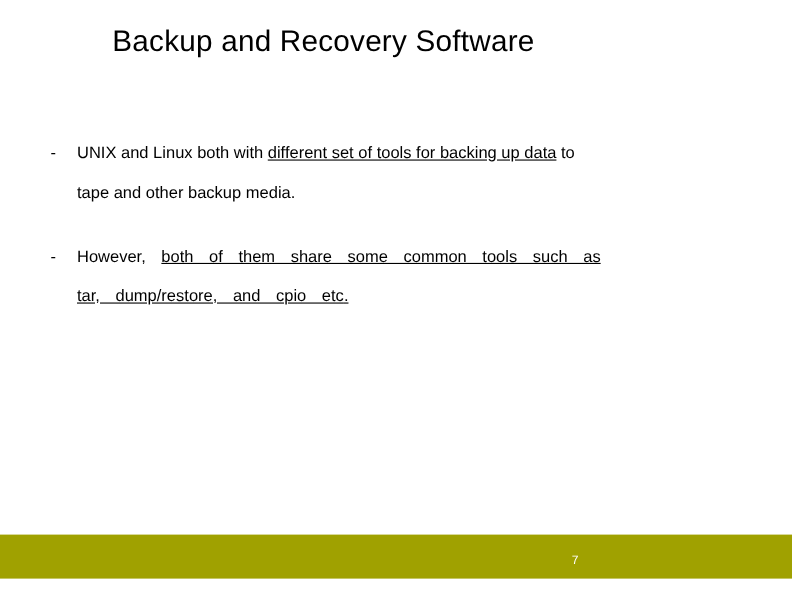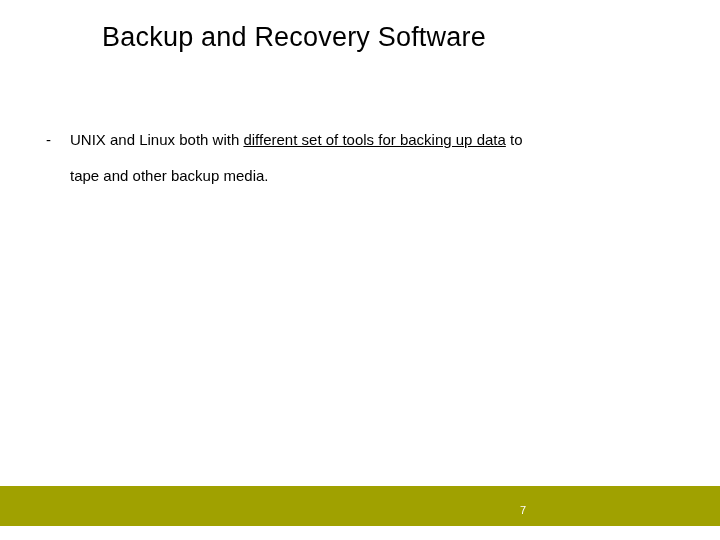--- a/index.html
+++ b/index.html
@@ -82,20 +82,23 @@
 
   <div class="title">Backup and Recovery Software</div>
 
   <div class="body">
     <ul class="bullets">
 
       <li>
         <span>UNIX and Linux both with </span><span class="u">different set of tools for backing up data</span><span> to tape and other backup media.</span>
       </li>
 
+      <li class="justify-line">
+        <span>However, </span><span class="u">both of them share some common tools such as tar, dump/restore, and cpio etc</span><span class="u">.</span>
+      </li>
 
     </ul>
   </div>
 
   <div class="footer-bar"></div>
 
   <div class="page-num">7</div>
 
 </div>
 

